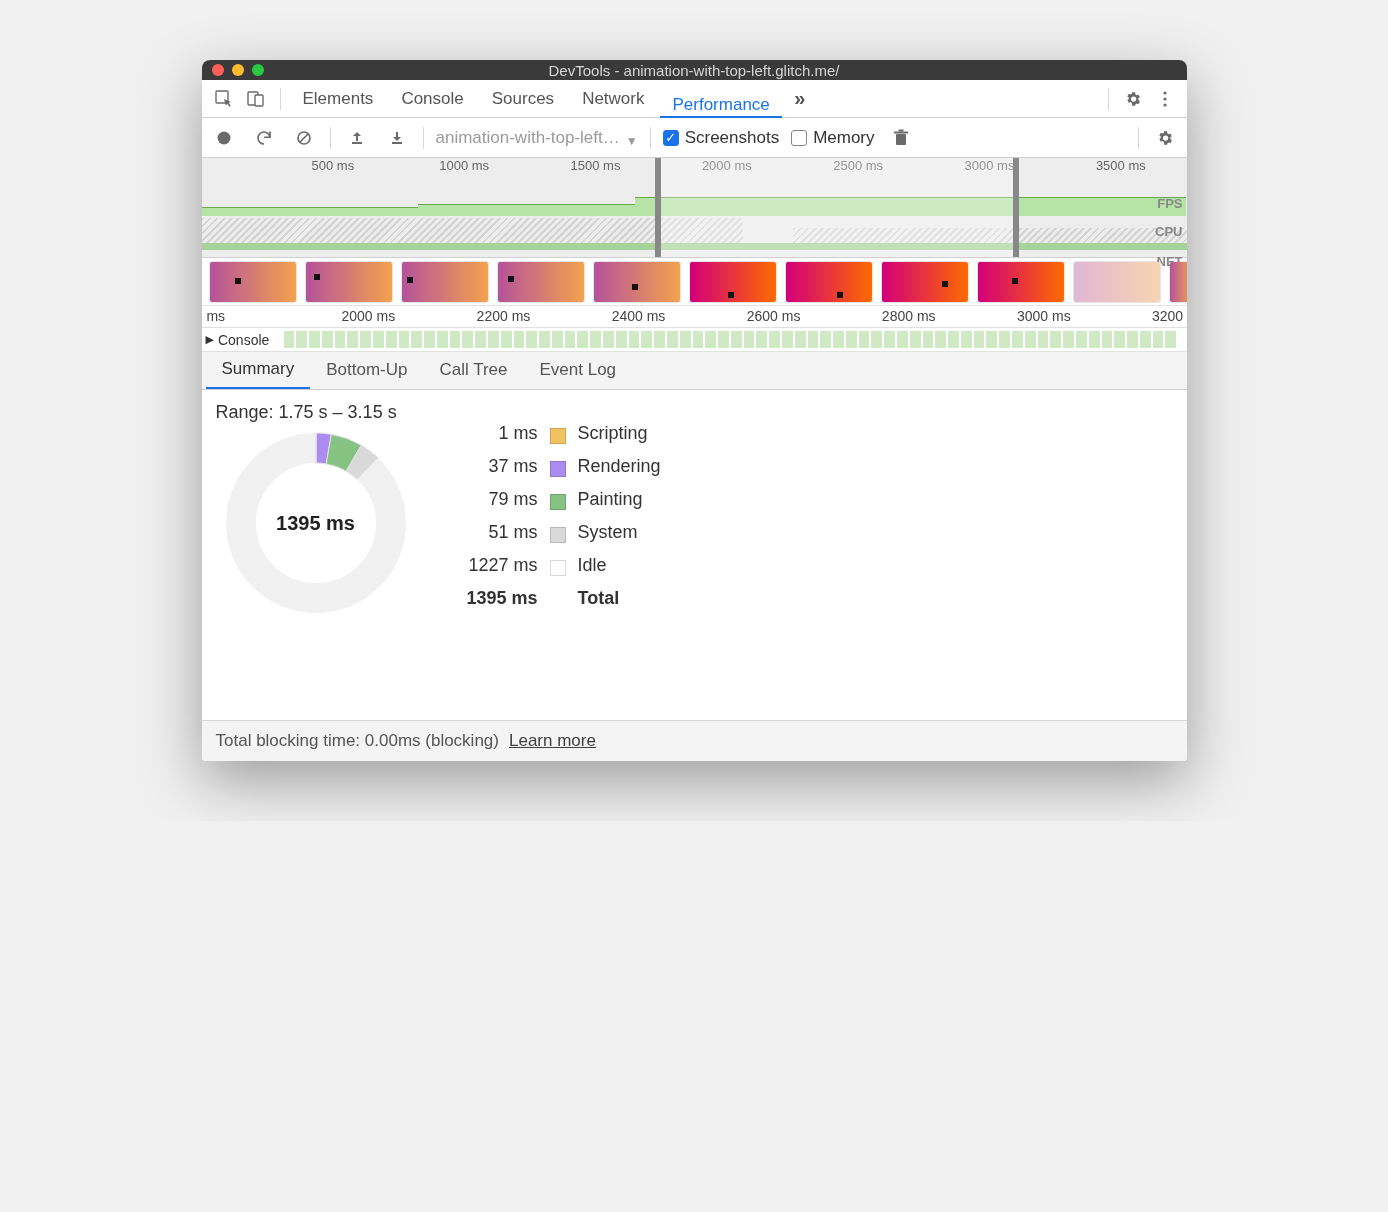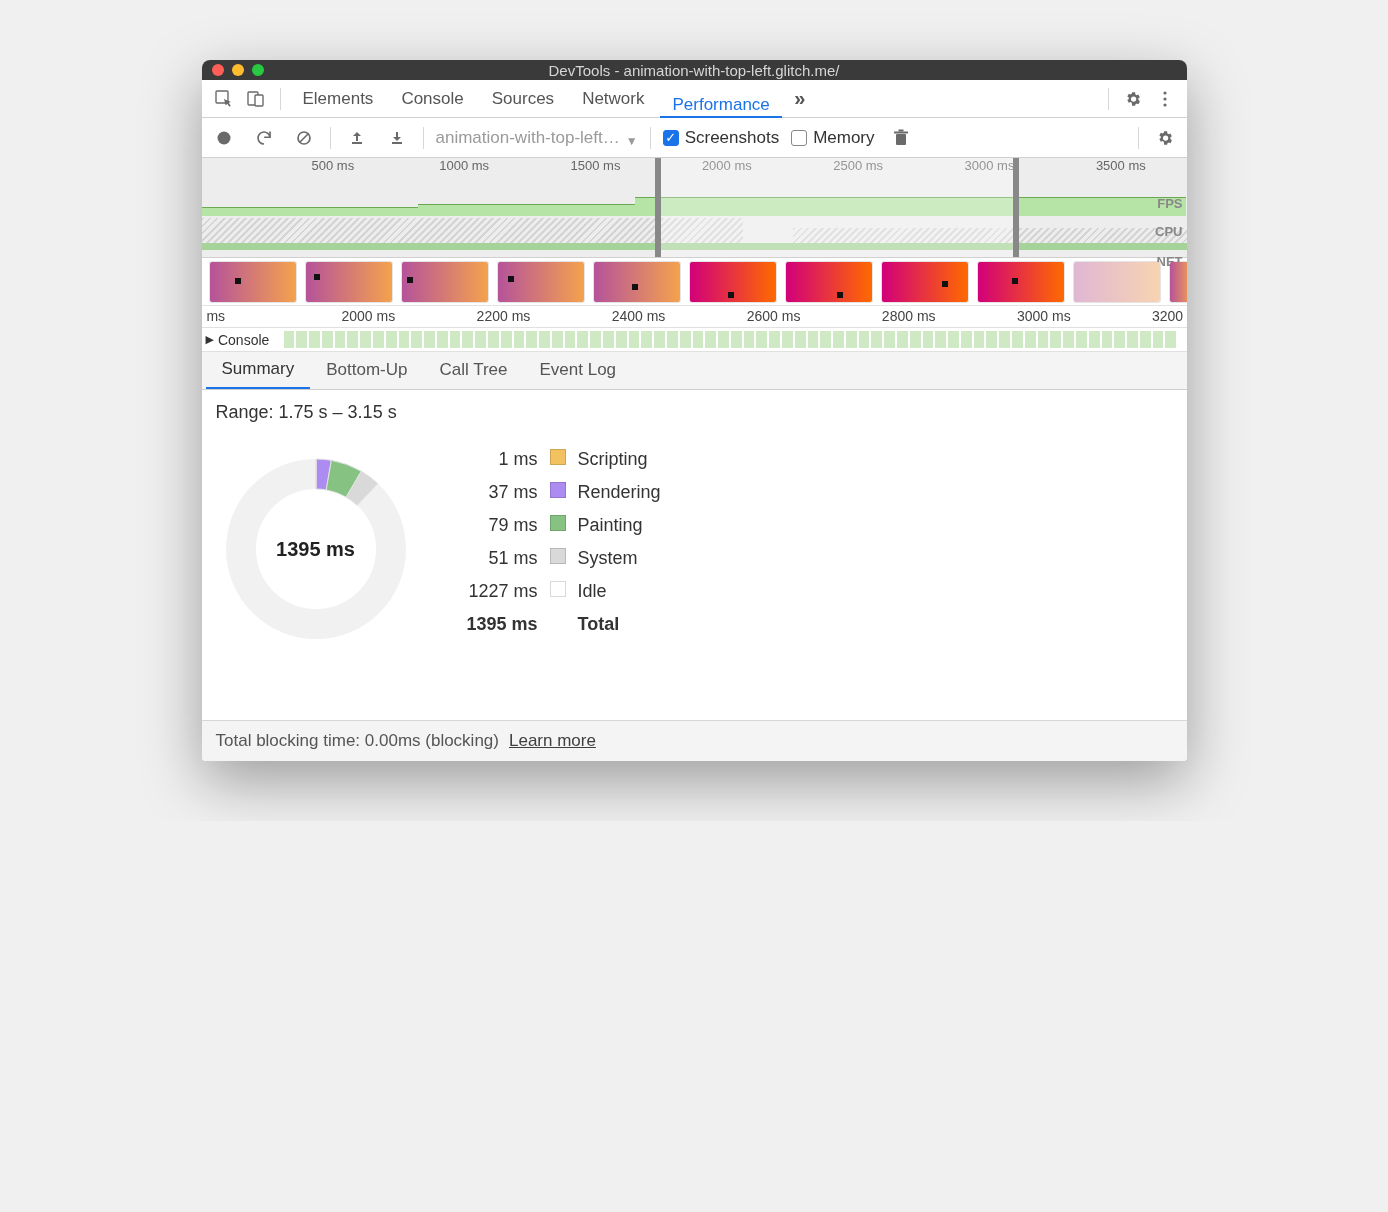--- a/index.html
+++ b/index.html
@@ -97,26 +97,26 @@
   .ruler span{position:absolute;top:2px;transform:translateX(0);}
   .frames-row{height:24px;border-bottom:1px solid #e0e0e0;display:flex;align-items:center;gap:4px;padding-left:4px;font-size:14px;color:#333;position:relative;}
   .frames-row .bars{position:absolute;left:82px;right:10px;top:3px;bottom:3px;display:flex;gap:2px;}
   .frames-row .bars span{flex:1;background:#cfe9c5;}
   
   .dtabs{display:flex;height:38px;border-bottom:1px solid #d0d0d0;align-items:end;padding:0 4px;gap:0;background:#f4f4f4;}
   .dtab{padding:0 16px;height:38px;display:flex;align-items:center;font-size:17px;color:#555;cursor:pointer;}
   .dtab.active{color:#333;border-bottom:2.5px solid #1a73e8;padding-top: 0;}
   
   .summary{padding:12px 14px 24px;min-height:330px;}
-  .range{font-size:18px;color:#333;margin-bottom:26px;}
+  .range{font-size:18px;color:#333;}
   .chart-row{display:flex;gap:40px;align-items:flex-start;}
   .donut-wrap{position:relative;width:200px;height:200px;}
   .donut-center{position:absolute;inset:0;display:flex;align-items:center;justify-content:center;font-weight:700;font-size:20px;color:#222;}
   .legend{display:flex;flex-direction:column;gap:12px;font-size:18px;}
-  .legend-row{display:flex;align-items:flex-start;gap:12px;}
+  .legend-row{display:flex;align-items:flex-end;gap:12px;}
   .legend-row .ms{width:82px;text-align:right;}
   .legend-row .sw{width:16px;height:16px;border:1px solid rgba(0,0,0,0.15);}
   .legend-row.total .ms,.legend-row.total .label{font-weight:700;}
   
   .footer{border-top:1px solid #d6d6d6;background:#f4f4f4;padding:10px 14px;font-size:17px;color:#555;display:flex;gap:10px;align-items:center;}
   .footer a{color:#404040;text-decoration:underline;cursor:pointer;}
   svg{display:block;}
 </style>
 </head>
 <body>

